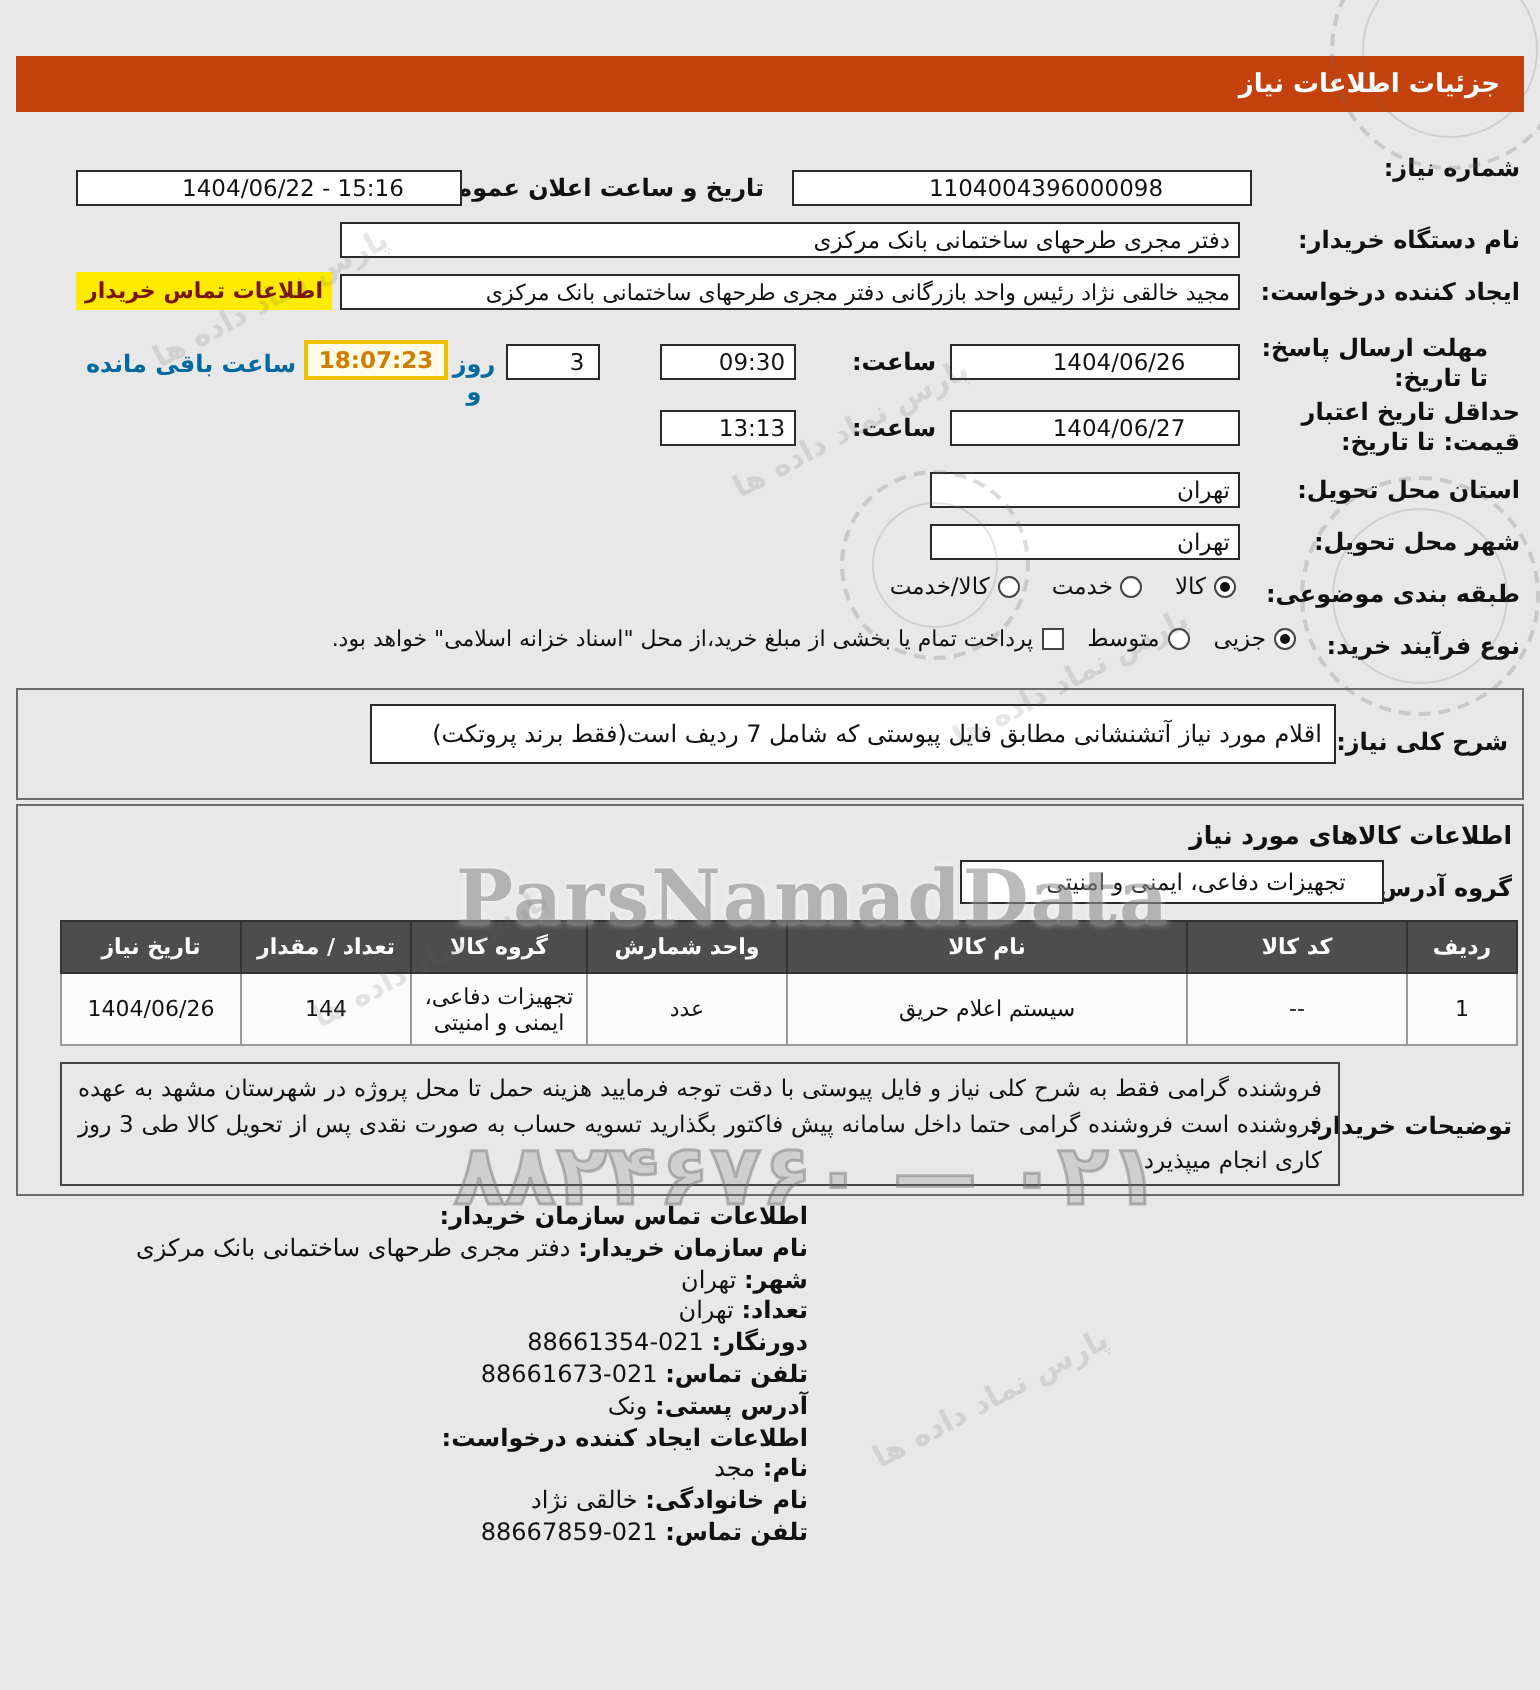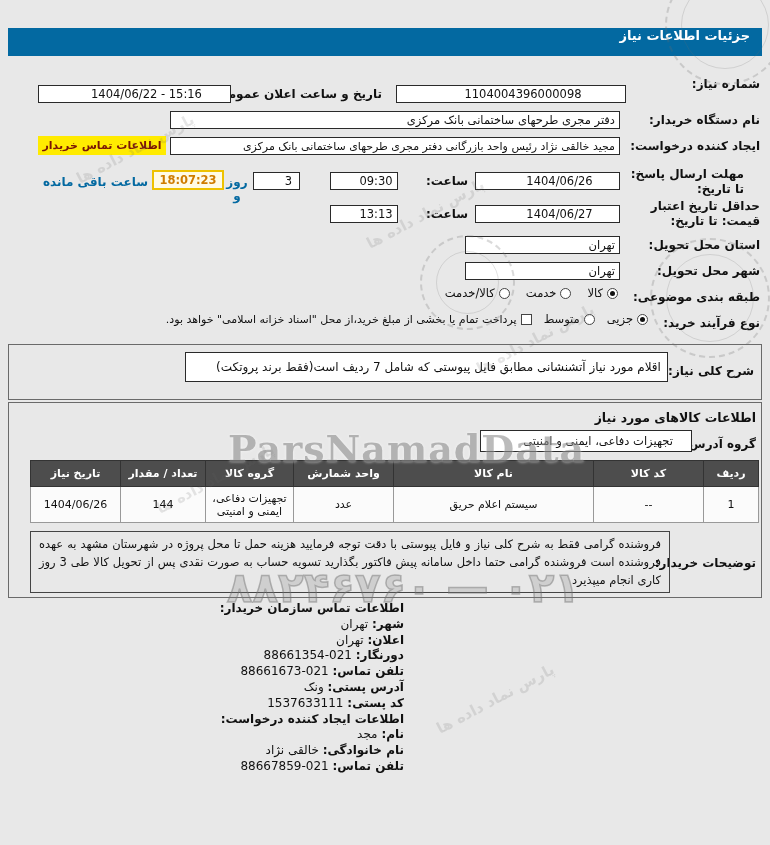--- a/index.html
+++ b/index.html
@@ -7,22 +7,22 @@
   body {
     position: relative;
     background: #e8e8e8;
     font-family: "DejaVu Sans", sans-serif;
     direction: rtl;
     overflow: hidden;
     color: #111;
   }
   .titlebar {
     position: absolute; left: 8px; top: 28px; width: 754px; height: 28px;
-    background: #0369a1; color: #fff; font-weight: bold; font-size: 13px;
-    display: flex; align-items: flex-start; padding-right: 12px;
+    background: #c2410c; color: #fff; font-weight: bold; font-size: 13px;
+    display: flex; align-items: center; padding-right: 12px;
   }
   .lbl { position: absolute; font-weight: bold; font-size: 12px; color: #111; text-align: right; line-height: 15px; }
   .plain { position: absolute; font-weight: bold; font-size: 12px; color: #0369a1; }
   .box {
     position: absolute; background: #fff; border: 1px solid #2a2a2a;
     font-size: 11.5px; display: flex; align-items: center; overflow: hidden; white-space: nowrap;
   }
   .box.center { justify-content: center; padding-left: 24px; }
   .box.rightpad { justify-content: flex-start; padding-right: 4px; }
   .dirltr { direction: ltr; }
@@ -184,26 +184,26 @@
       <td>1404/06/26</td>
     </tr>
   </tbody>
 </table>
 
 <div class="lbl" style="right:14px;top:556px">توضیحات خریدار:</div>
 <div class="notes" style="left:30px;top:531px;width:640px;height:62px">فروشنده گرامی فقط به شرح کلی نیاز و فایل پیوستی با دقت توجه فرمایید هزینه حمل تا محل پروژه در شهرستان مشهد به عهده فروشنده است فروشنده گرامی حتما داخل سامانه پیش فاکتور بگذارید تسویه حساب به صورت نقدی پس از تحویل کالا طی 3 روز کاری انجام میپذیرد</div>
 
 <div class="contactblk" style="left:58px;top:601px;width:346px">
   <div class="cline ctitle">اطلاعات تماس سازمان خریدار:</div>
+  <div class="cline"><b>نام سازمان خریدار:</b> <span>دفتر مجری طرحهای ساختمانی بانک مرکزی</span></div>
   <div class="cline"><b>شهر:</b> <span>تهران</span></div>
-  <div class="cline"><b>اعلان:</b> <span>تهران</span></div>
+  <div class="cline"><b>تعداد:</b> <span>تهران</span></div>
   <div class="cline"><b>دورنگار:</b> <span>021-88661354</span></div>
   <div class="cline"><b>تلفن تماس:</b> <span>021-88661673</span></div>
   <div class="cline"><b>آدرس پستی:</b> <span>ونک</span></div>
-  <div class="cline"><b>کد پستی:</b> <span>1537633111</span></div>
   <div class="cline ctitle">اطلاعات ایجاد کننده درخواست:</div>
   <div class="cline"><b>نام:</b> <span>مجد</span></div>
   <div class="cline"><b>نام خانوادگی:</b> <span>خالقی نژاد</span></div>
   <div class="cline"><b>تلفن تماس:</b> <span>021-88667859</span></div>
 </div>
 
 <div class="wm-brand">ParsNamadData</div>
 <div class="wm-phone">۰۲۱ — ۸۸۲۴۶۷۶۰</div>
 <div class="wm-diag" style="left:70px;top:140px">پارس نماد داده ها</div>
 <div class="wm-diag" style="left:360px;top:205px">پارس نماد داده ها</div>

